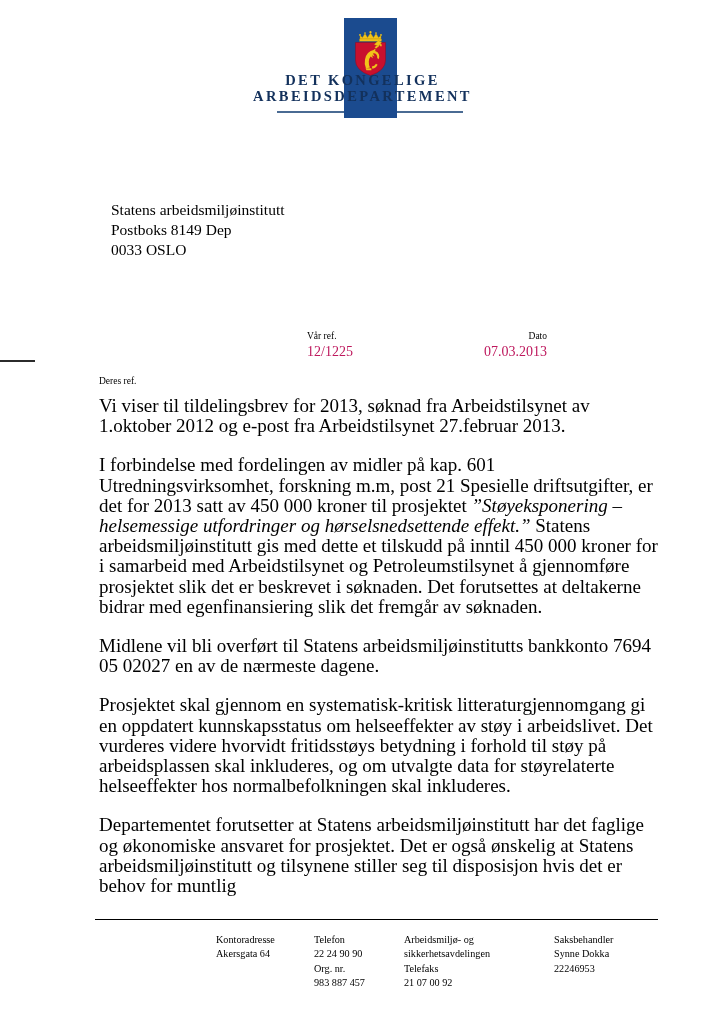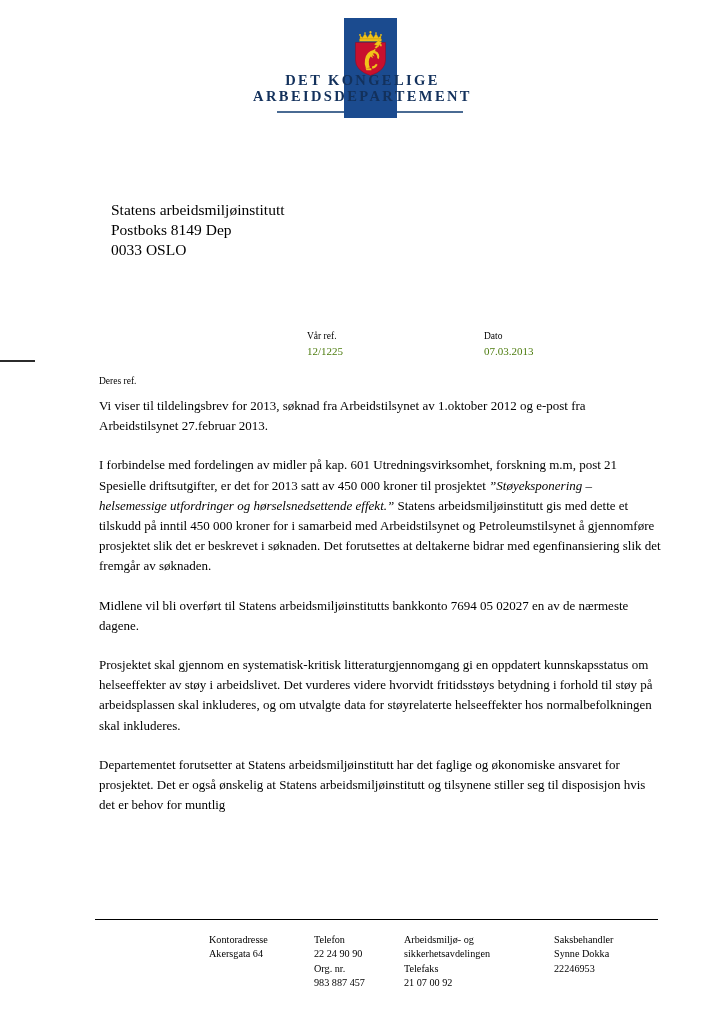--- a/index.html
+++ b/index.html
@@ -110,51 +110,51 @@
   .refrow {
     position: absolute;
     left: 99px;
     top: 330px;
     width: 560px;
     height: 40px;
   }
   .refcol { position: absolute; top: 0; }
   .refcol.c1 { left: 0px; margin-top: 45px; }
   .refcol.c2 { left: 208px; }
-  .refcol.c3 { left: 385px; }
+  .refcol.c3 { left: 385px; text-align: right; }
   .ref-label {
     font-size: 9.5px;
     line-height: 13px;
     color: #000;
     white-space: pre;
   }
   .ref-value {
-    font-size: 11px;
+    font-size: 14px;
     line-height: 17px;
-    color: #4d7c0f;
+    color: #be185d;
     white-space: pre;
     min-height: 17px;
   }
 
   
   .body-area {
     position: absolute;
     left: 99px;
     top: 396px;
     width: 562px;
   }
   .doc-heading {
     font-size: 15.5px;
     font-weight: bold;
     line-height: 20.5px;
     margin: 0 0 18px 0;
     text-align: left;
   }
   .para {
-    font-size: 13px;
+    font-size: 19px;
     line-height: 20.2px;
     margin: 0 0 19px 0;
     text-align: left;
   }
   .para .it { font-style: italic; }
 
   
   .footer-rule {
     position: absolute;
     left: 95px;
@@ -166,21 +166,21 @@
   .footer {
     position: absolute;
     left: 99px;
     top: 933px;
     width: 570px;
     height: 70px;
   }
   .fcol { position: absolute; top: 0; font-size: 10.2px; line-height: 14.4px; }
   .fcol .fline { white-space: pre; }
   .fcol.f1 { left: 0px;   width: 118px; }
-  .fcol.f2 { left: 110px; width: 105px; }
+  .fcol.f2 { left: 117px; width: 105px; }
   .fcol.f3 { left: 215px; width: 92px; }
   .fcol.f4 { left: 305px; width: 148px; }
   .fcol.f5 { left: 455px; width: 115px; }
 </style>
 </head>
 <body>
 
 <div class="page">
 
   <div class="letterhead">

